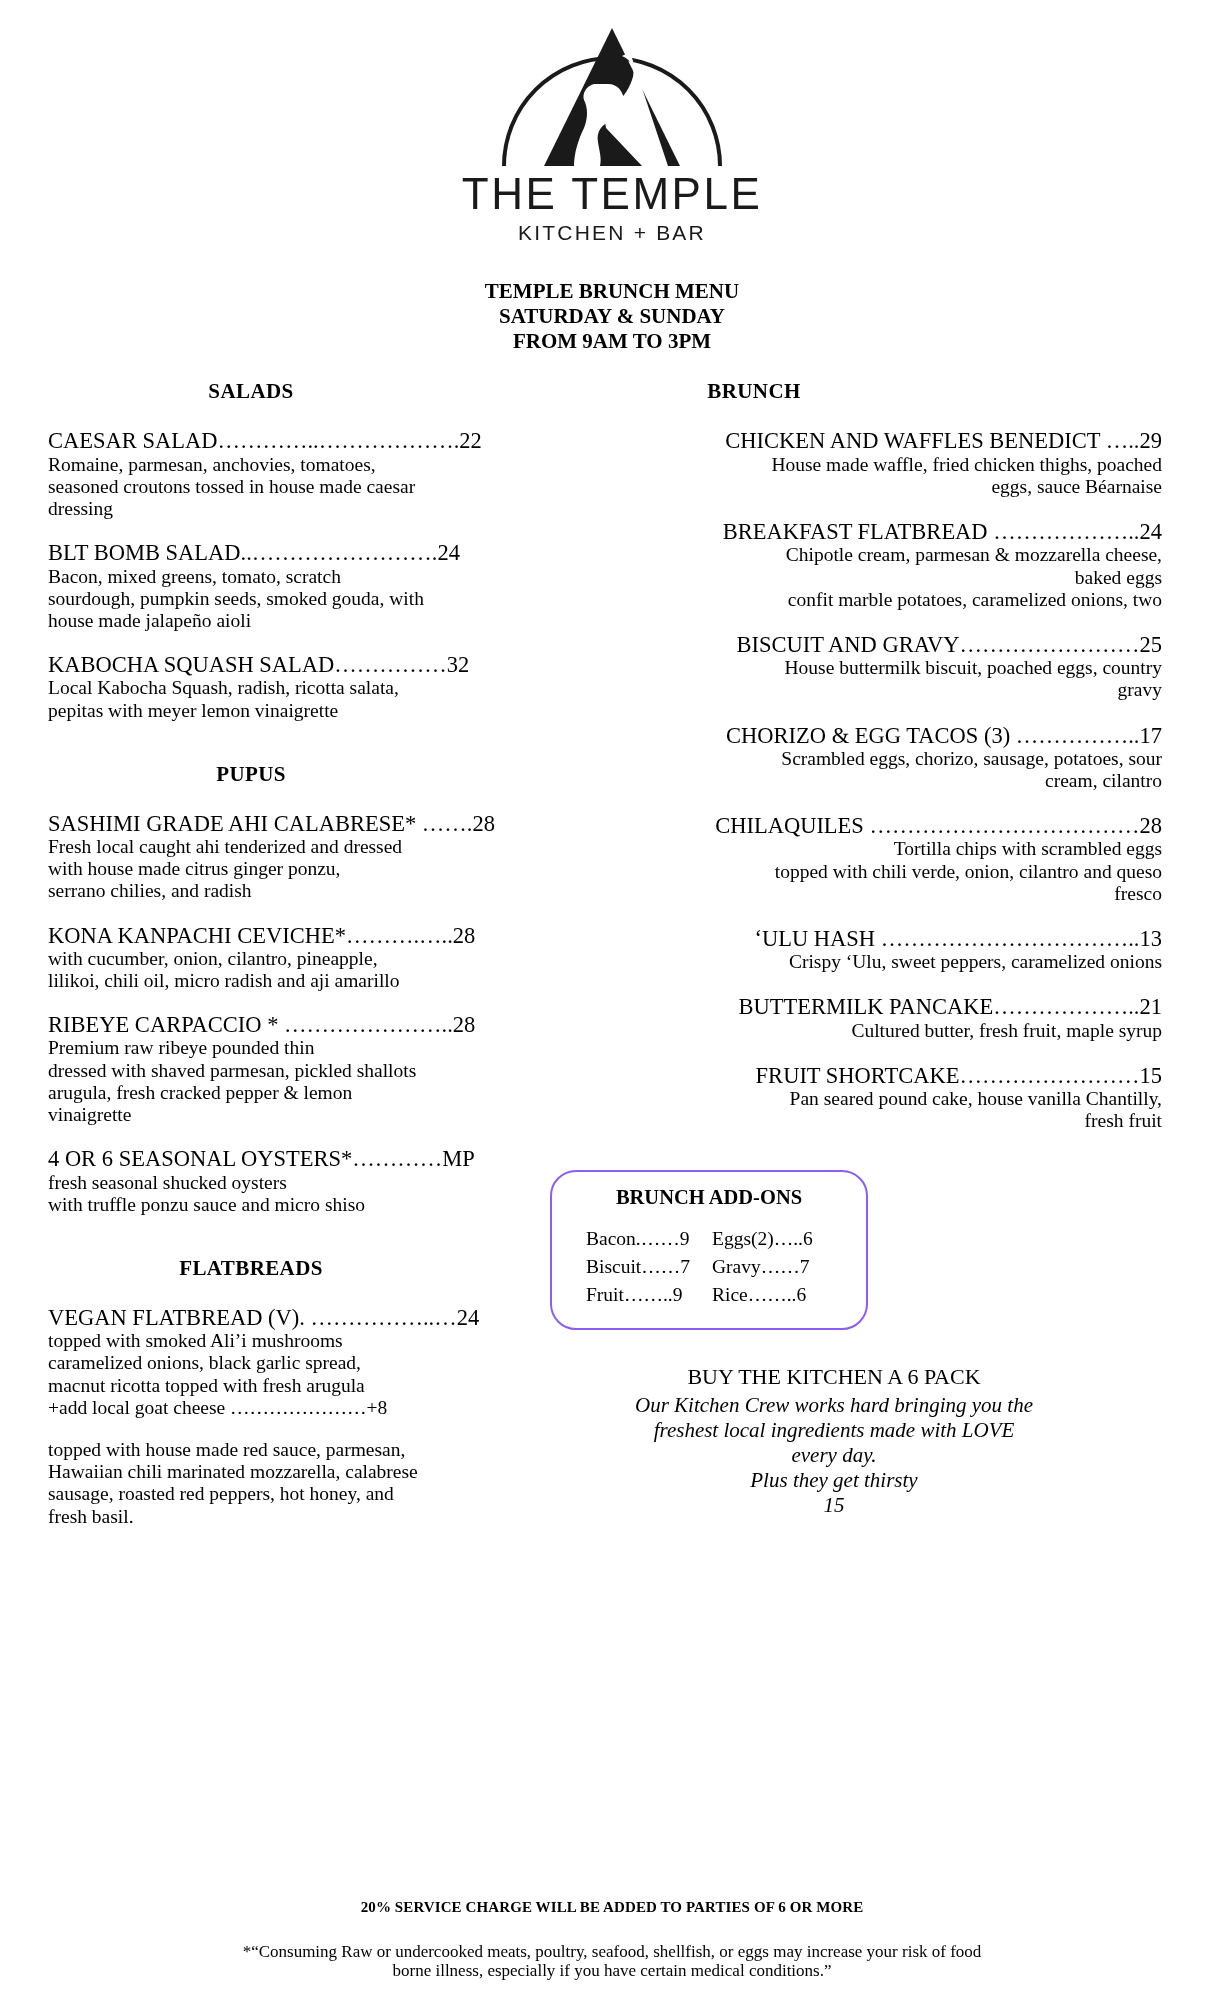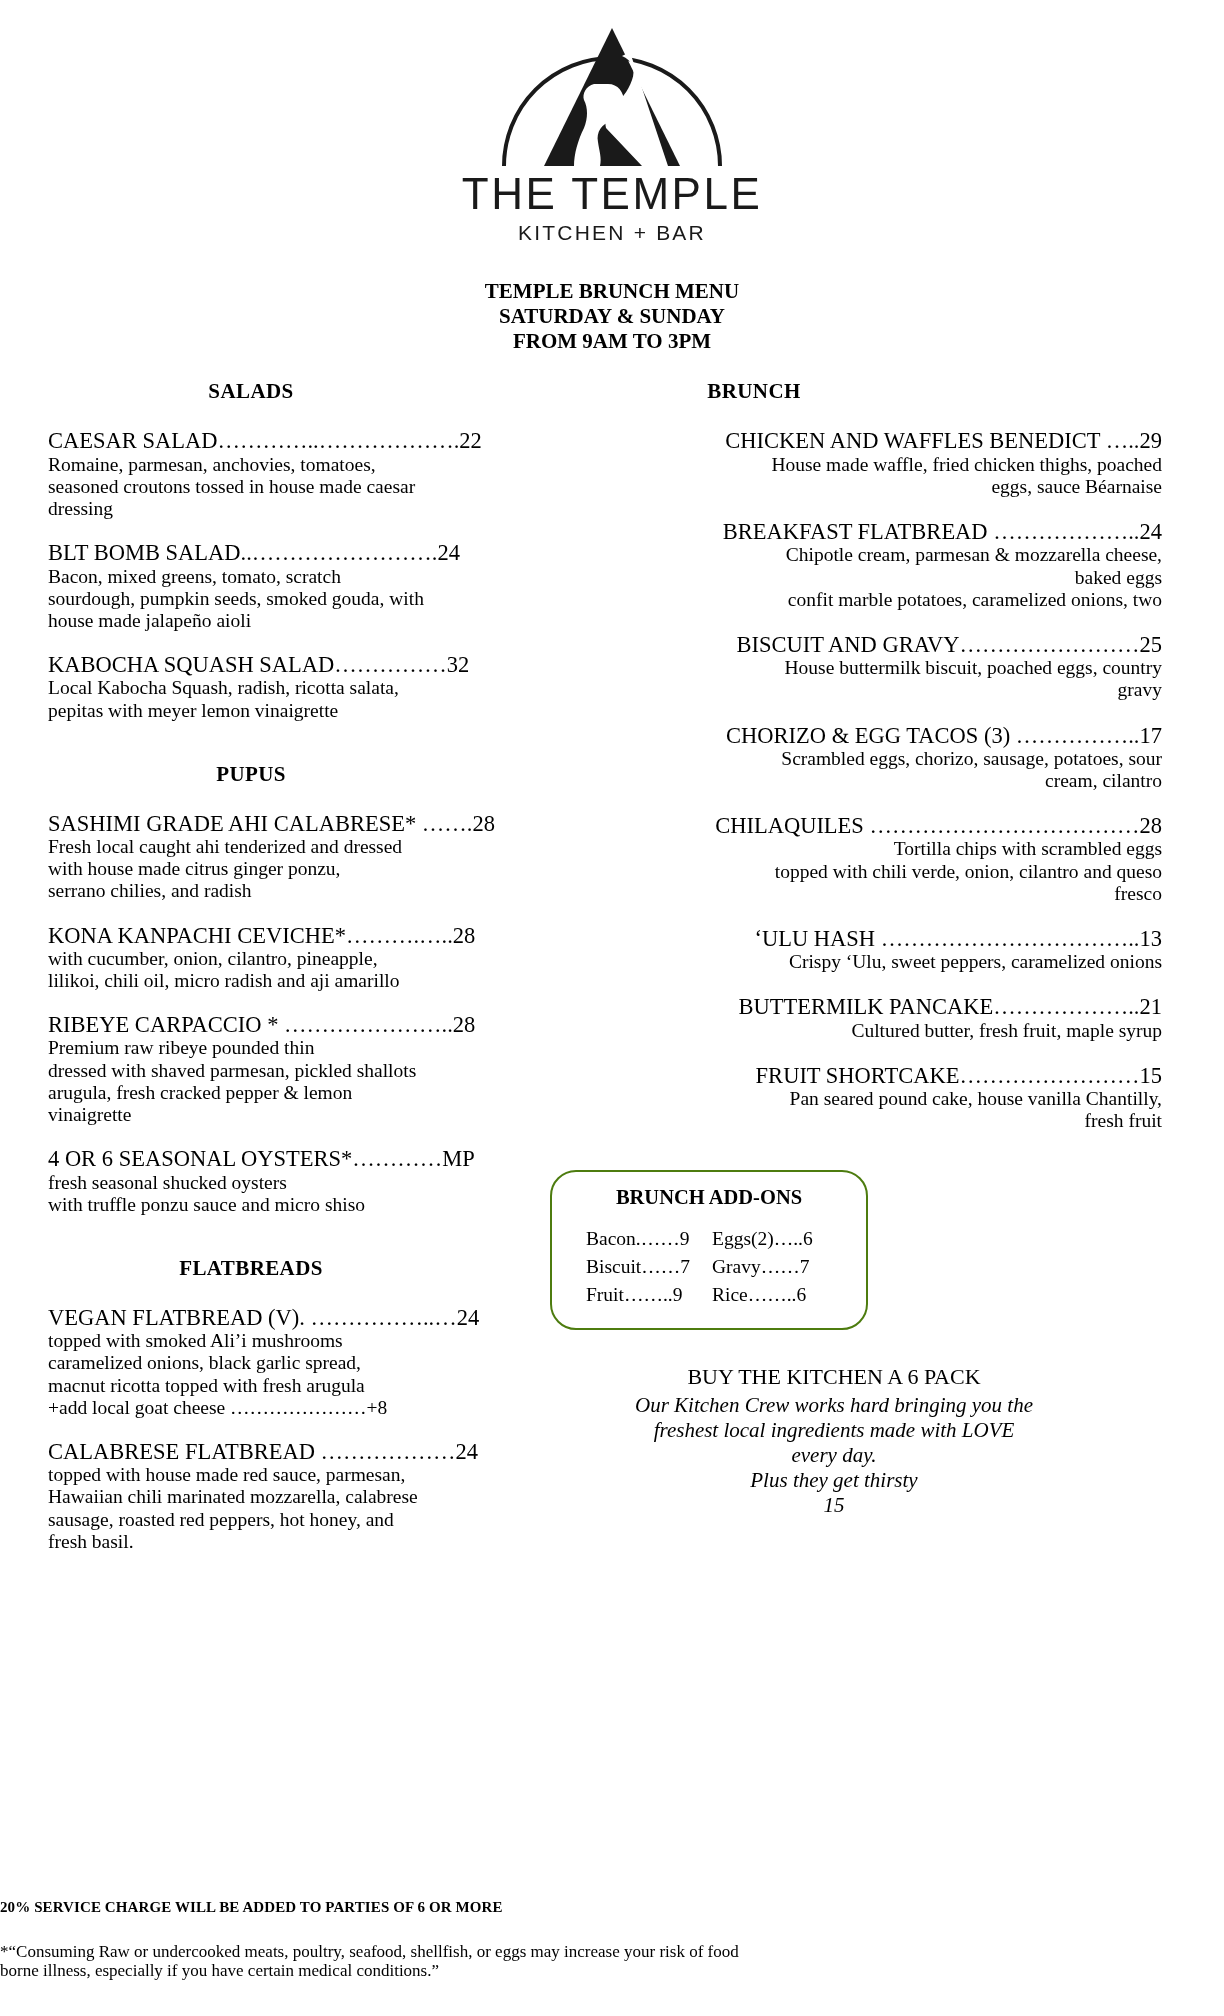--- a/index.html
+++ b/index.html
@@ -84,21 +84,21 @@
   }
   .item-desc div { white-space: nowrap; }
 
   .col-right .item { margin-bottom: 21px; text-align: right; }
   .col-right .item-name { padding-right: 0; }
 
   
   .addons-wrap { margin-top: 38px; padding-left: 34px; }
   .addons-box {
     width: 318px;
-    border: 2px solid #4d7c0f;
+    border: 2px solid #8b5cf6;
     border-radius: 26px;
     padding: 14px 0 20px 0;
   }
   .addons-title {
     text-align: center;
     font-weight: bold;
     font-size: 20.5px;
     margin-bottom: 18px;
   }
   .addons-grid {
@@ -124,21 +124,21 @@
     font-size: 21px;
     line-height: 1.2;
     margin-top: 2px;
   }
 
   
   .footer {
     position: absolute;
     left: 0; right: 0;
     bottom: 36px;
-    text-align: left;
+    text-align: center;
   }
   .footer-service {
     font-size: 15px;
     font-weight: bold;
     letter-spacing: 0.1px;
   }
   .footer-disclaimer {
     font-size: 17px;
     line-height: 1.12;
     margin-top: 26px;
@@ -235,21 +235,20 @@
       <div class="item">
         <div class="item-name">VEGAN FLATBREAD (V). ……………..…24</div>
         <div class="item-desc">
           <div>topped with smoked Ali’i mushrooms</div>
           <div>caramelized onions, black garlic spread,</div>
           <div>macnut ricotta topped with fresh arugula</div>
           <div>+add local goat cheese …………………+8</div>
         </div>
       </div>
       <div class="item">
-        <div class="item-name">CALABRESE FLATBREAD  ………………24</div>
         <div class="item-desc">
           <div>topped with house made  red sauce, parmesan,</div>
           <div>Hawaiian chili marinated mozzarella, calabrese</div>
           <div>sausage, roasted red peppers, hot honey, and</div>
           <div>fresh basil.</div>
         </div>
       </div>
     </div>
 
   </div>

